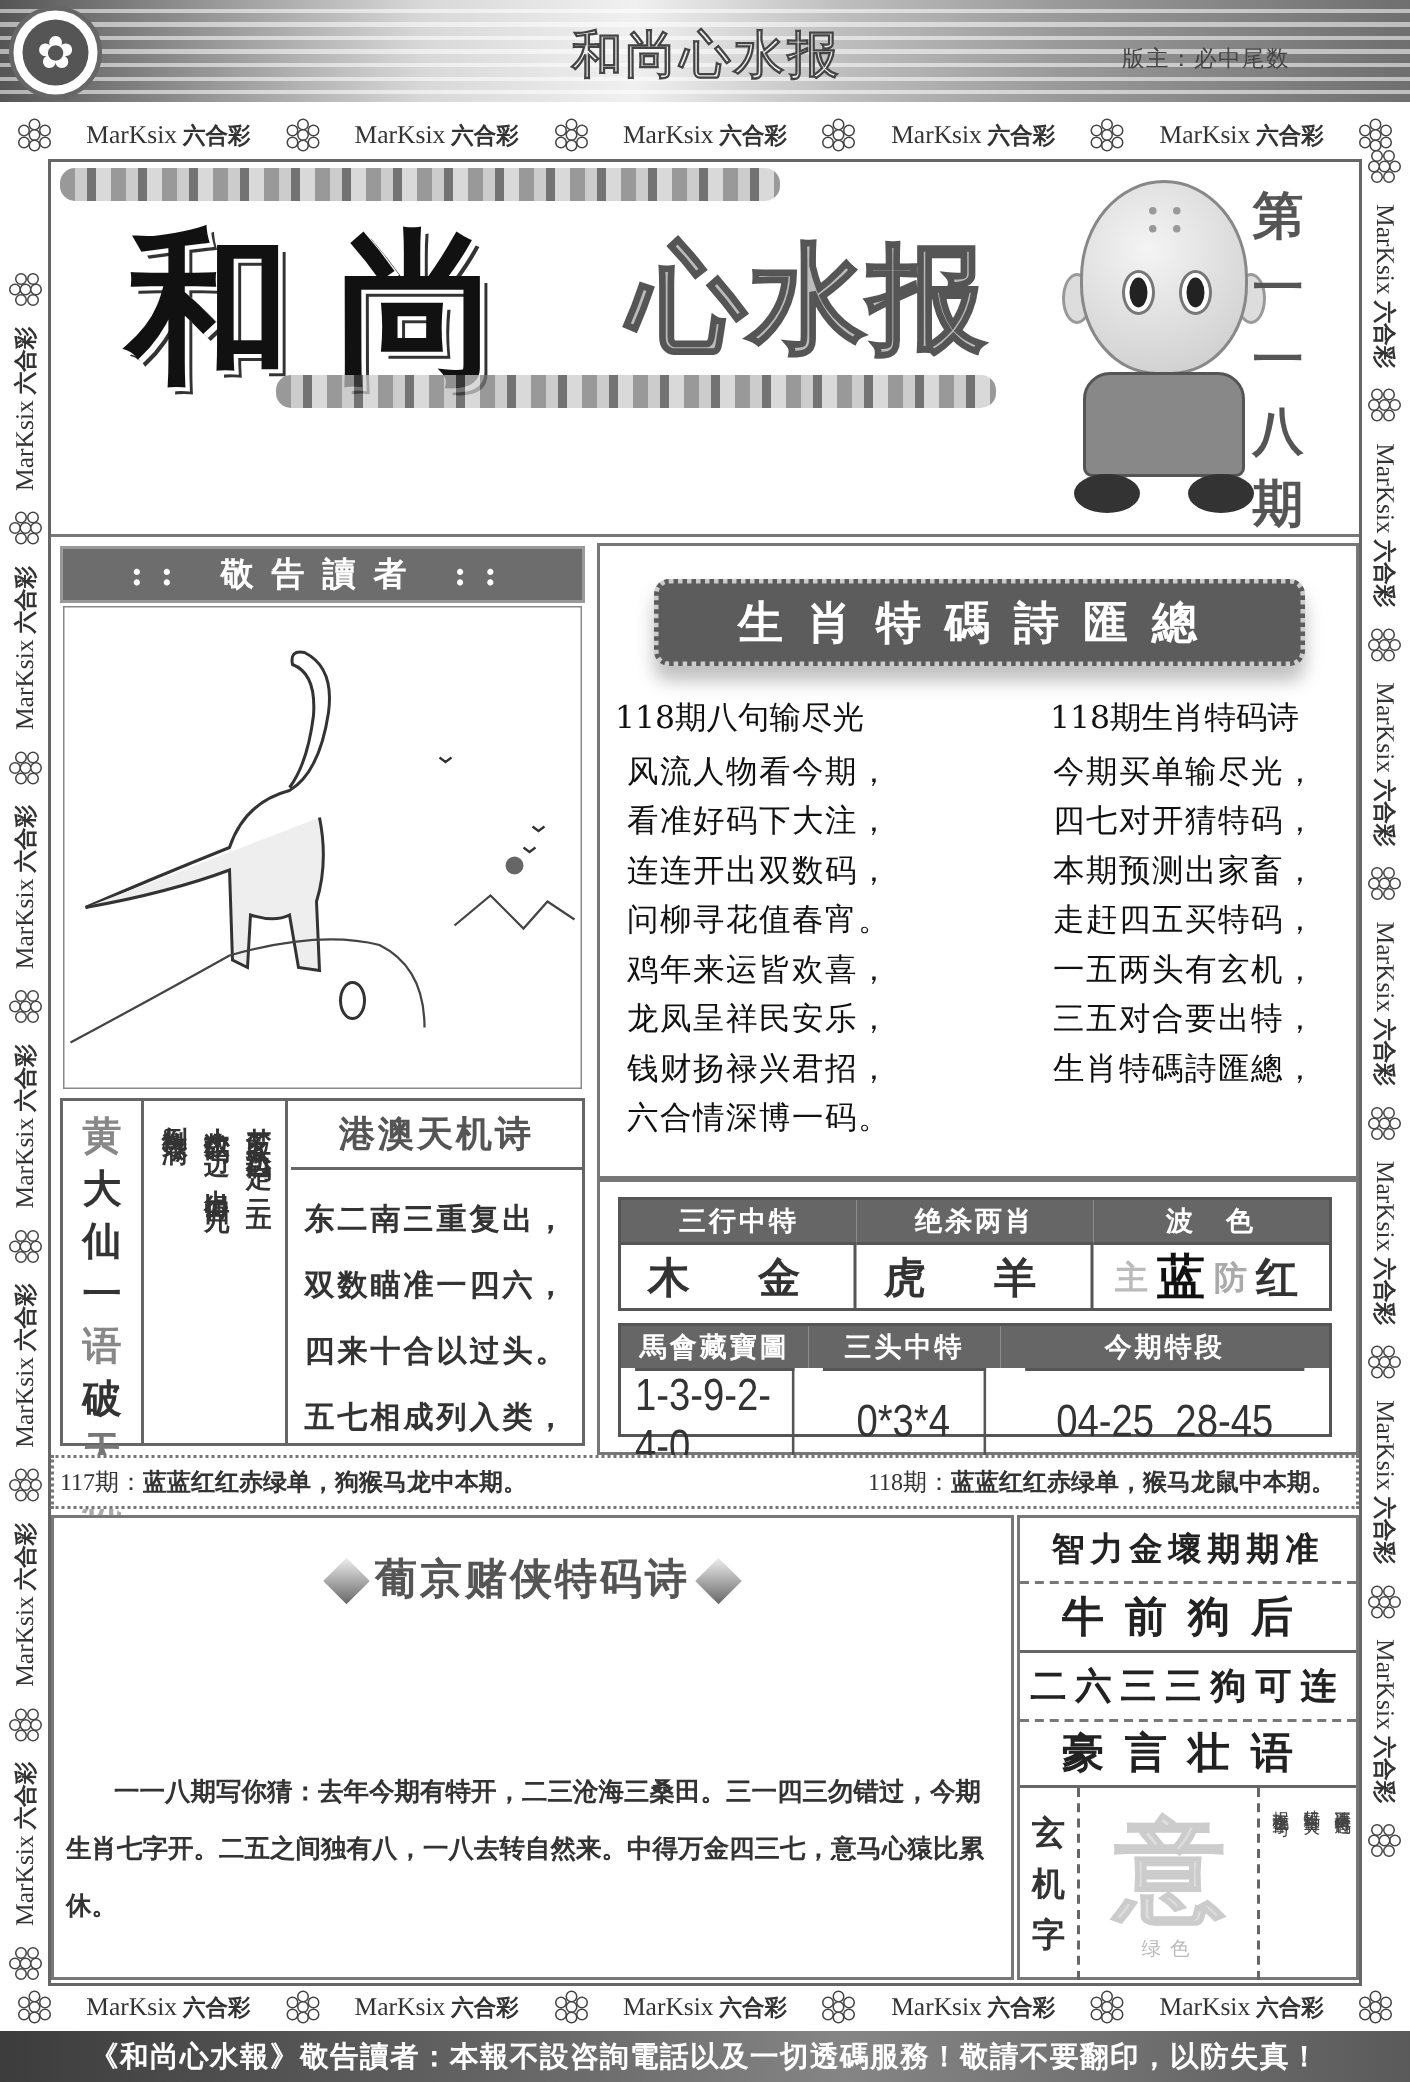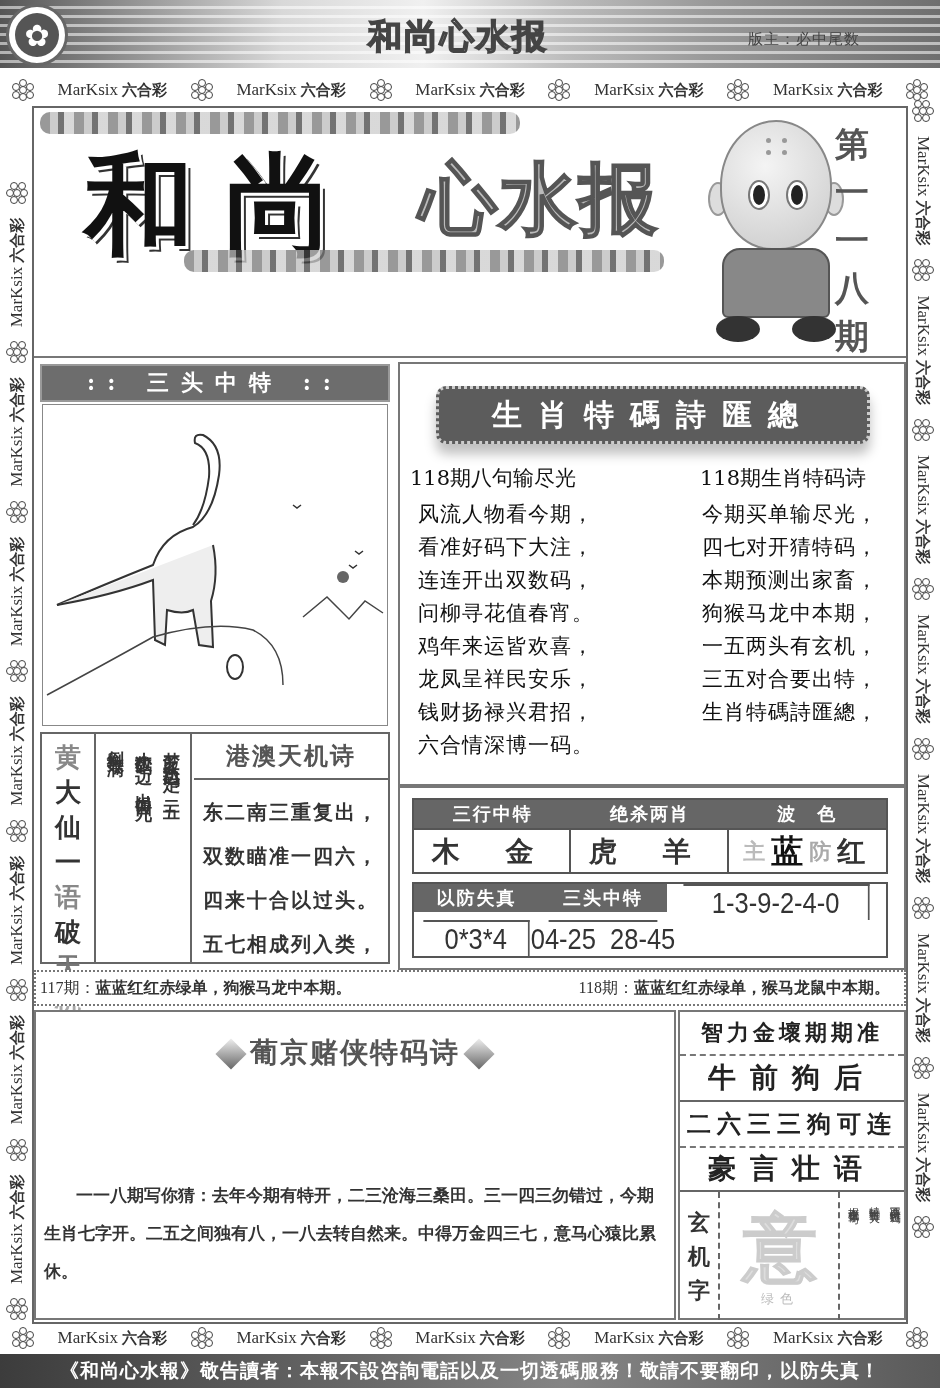--- a/index.html
+++ b/index.html
@@ -7,21 +7,21 @@
   body { position: relative; font-family: "DejaVu Serif", "Liberation Serif", serif; color: #222; }
 
   
   .topbar { position: absolute; left: 0; top: 0; width: 940px; height: 68px;
     background: linear-gradient(90deg, #555 0%, #8a8a8a 12%, #d8d8d8 30%, #f0f0f0 45%, #bdbdbd 60%, #9a9a9a 75%, #6f6f6f 100%); }
   .topbar .stripes { position: absolute; left: 0; top: 0; right: 0; bottom: 0;
     background: repeating-linear-gradient(180deg, rgba(255,255,255,0.0) 0px, rgba(255,255,255,0.0) 6px, rgba(255,255,255,0.55) 6px, rgba(255,255,255,0.55) 9px); }
   .emblem { position: absolute; left: 6px; top: 4px; width: 62px; height: 62px; border-radius: 50%;
     background: #fff; border: 3px solid #666; display: flex; align-items: center; justify-content: center; }
   .emblem .inner { width: 44px; height: 44px; border-radius: 50%; background: #555; display:flex; align-items:center; justify-content:center; color:#fff; font-size: 30px; }
-  .top-title { position: absolute; left: 368px; top: 14px; font-family: "DejaVu Sans", sans-serif; font-size: 34px; font-weight: bold;
+  .top-title { position: absolute; left: 381px; top: 14px; font-family: "DejaVu Sans", sans-serif; font-size: 34px; font-weight: normal;
     color: #eee; -webkit-text-stroke: 1.5px #444; letter-spacing: 2px; }
   .top-owner { position: absolute; left: 748px; top: 30px; font-family: "DejaVu Sans", sans-serif; font-size: 15px; color: #444; letter-spacing: 1px; }
 
   
   .strip-h { position: absolute; left: 0; width: 940px; height: 32px; display: flex; align-items: center; justify-content: space-around;
     font-family: "Liberation Serif", serif; font-size: 17px; color: #333; white-space: nowrap; }
   .strip-h.top { top: 74px; }
   .strip-h.bottom { top: 1322px; }
   .mk { display: inline-flex; align-items: center; gap: 4px; }
   .mk b { font-family: "DejaVu Sans", sans-serif; font-size: 15px; }
@@ -520,21 +520,21 @@
   </div>
 </div>
 <div class="issue">
   <div>第</div>
   <div>一</div>
   <div>一</div>
   <div>八</div>
   <div>期</div>
 </div>
 
-<div class="panel-title-bar treasure-title">:: 三头中特 ::</div>
+<div class="panel-title-bar treasure-title">:: 敬告讀者 ::</div>
 <div class="box treasure-img">
   <svg class="dino" width="346" height="322" viewBox="0 0 346 322">
     <path d="M14 200 Q60 180 110 160 Q120 130 150 122 Q170 110 176 70 Q180 40 160 30 Q150 28 152 38 Q168 44 166 72 Q162 104 150 120" fill="none" stroke="#333" stroke-width="2"></path>
     <path d="M14 200 Q70 190 110 175 L112 235 L122 240 L124 205 Q140 210 150 205 L156 240 L170 242 L168 196 Q176 170 170 140" fill="#eee" stroke="#333" stroke-width="2"></path>
     <path d="M4 290 Q60 260 110 232 Q170 215 210 225 Q240 240 240 280" fill="none" stroke="#444" stroke-width="1.5"></path>
     <circle cx="300" cy="172" r="6" fill="#666"></circle>
     <path d="M260 212 L284 192 L306 214 L322 196 L340 208" fill="none" stroke="#444" stroke-width="1.5"></path>
     <path d="M250 100 l4 3 l4 -3 M312 146 l4 3 l4 -3 M306 160 l4 3 l4 -3" stroke="#333" stroke-width="1.5" fill="none"></path>
     <ellipse cx="192" cy="262" rx="8" ry="12" fill="none" stroke="#333" stroke-width="2"></ellipse>
   </svg>
@@ -578,21 +578,21 @@
     <div class="pl">鸡年来运皆欢喜，</div>
     <div class="pl">龙凤呈祥民安乐，</div>
     <div class="pl">钱财扬禄兴君招，</div>
     <div class="pl">六合情深博一码。</div>
   </div>
   <div class="poem-col r">
     <div class="ph">118期生肖特码诗</div>
     <div class="pl">今期买单输尽光，</div>
     <div class="pl">四七对开猜特码，</div>
     <div class="pl">本期预测出家畜，</div>
-    <div class="pl">狗猴马龙中本期，</div>
+    <div class="pl">走赶四五买特码，</div>
     <div class="pl">一五两头有玄机，</div>
     <div class="pl">三五对合要出特，</div>
     <div class="pl">生肖特碼詩匯總，</div>
   </div>
 </div>
 
 <div class="box grid-box">
   <div class="tbl t1">
     <div class="th">三行中特</div>
     <div class="th">绝杀两肖</div>
@@ -600,22 +600,23 @@
     <div class="td">木 金</div>
     <div class="td">虎 羊</div>
     <div class="td wave">
       <span class="w1">主</span>
       <span class="w2">蓝</span>
       <span class="w3">防</span>
       <span class="w4">红</span>
     </div>
   </div>
   <div class="tbl t2">
-    <div class="th">以防失真</div>
+    <div class="th">馬會藏寶圖</div>
     <div class="th">三头中特</div>
+    <div class="th">今期特段</div>
     <div class="td num">1-3-9-2-4-0</div>
     <div class="td num">0*3*4</div>
     <div class="td num" style="white-space:pre">04-25  28-45</div>
   </div>
 </div>
 
 <div class="box record-bar">
   <span><span class="pre">117期：</span><span>蓝蓝红红赤绿单，狗猴马龙中本期。</span></span>
   <span><span class="pre">118期：</span><span>蓝蓝红红赤绿单，猴马龙鼠中本期。</span></span>
 </div>

